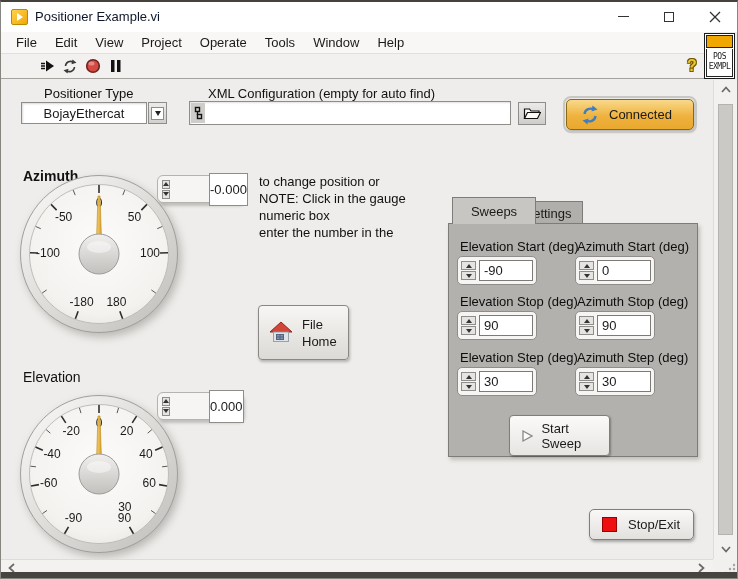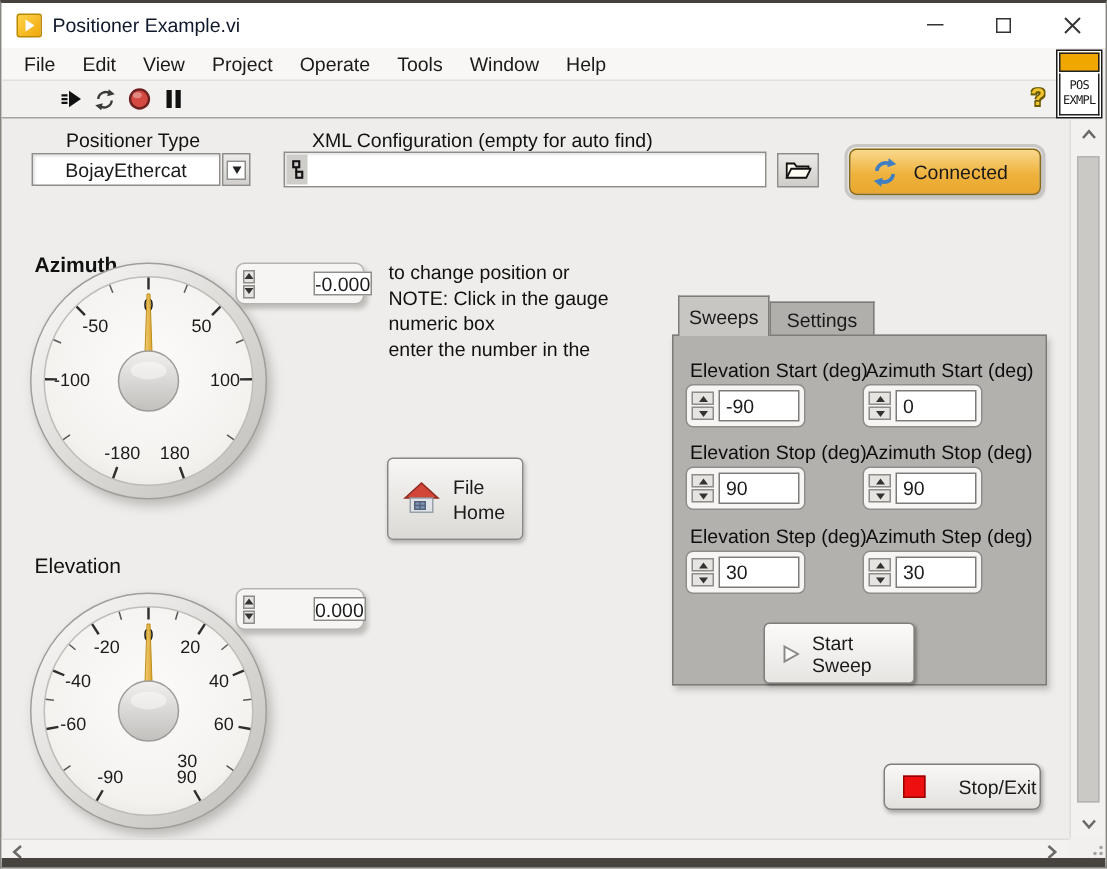--- a/index.html
+++ b/index.html
@@ -37,32 +37,32 @@
   
   .connected-btn{position:absolute;left:565px;top:97px;width:128px;height:31px;border-radius:5px;background:linear-gradient(#f9d98c,#efb23e 55%,#e9a82e);border:1px solid #8a6914;outline:2px solid #c9c7c4;outline-offset:1px;box-shadow:1px 2px 3px rgba(0,0,0,.25);display:flex;align-items:center;gap:9px;padding-left:13px;font-size:13px;}
   
   .gauge{position:absolute;width:170px;height:170px;}
   .gauge svg{filter:drop-shadow(3px 4px 4px rgba(90,85,80,.35));}
   .gdisp{position:absolute;width:86px;height:28px;background:#f6f5f3;border:1px solid #b5b3b0;border-radius:6px;box-shadow:2px 3px 3px rgba(90,85,80,.3);display:flex;align-items:center;padding:0 4px;gap:3px;}
   .spinner{width:15px;display:flex;flex-direction:column;gap:1px;}
   .spin-btn{height:9px;background:#e6e4e1;border:1px solid #8f8d8a;display:flex;align-items:center;justify-content:center;}
   .tri-up{width:0;height:0;border-left:3px solid transparent;border-right:3px solid transparent;border-bottom:4px solid #333;}
   .tri-dn{width:0;height:0;border-left:3px solid transparent;border-right:3px solid transparent;border-top:4px solid #333;}
-  .gval{flex:1;height:16px;background:#fff;border:1px solid #8f8d8a;display:flex;align-items:center;justify-content:center;font-size:13px;margin-left:36px;}
+  .gval{flex:1;height:33px;background:#fff;border:1px solid #8f8d8a;display:flex;align-items:center;justify-content:center;font-size:13px;margin-left:36px;}
   
   .note{position:absolute;left:258px;top:171px;font-size:13px;line-height:17px;color:#111;}
   
   .home-btn{position:absolute;left:257px;top:303px;width:91px;height:55px;background:linear-gradient(#f7f6f4,#dcdad6);border:1px solid #8a8885;border-radius:4px;box-shadow:1px 2px 3px rgba(0,0,0,.25);display:flex;align-items:center;gap:8px;padding-left:9px;}
   .home-btn .txt{font-size:13px;line-height:17px;}
   .start-btn{position:absolute;left:508px;top:413px;width:101px;height:41px;background:linear-gradient(#fbfaf9,#e7e5e2);border:1px solid #807e7b;border-radius:4px;box-shadow:1px 1px 2px rgba(0,0,0,.3);display:flex;align-items:center;gap:8px;padding-left:10px;font-size:13px;}
-  .stop-btn{position:absolute;left:588px;top:507px;width:105px;height:31px;background:linear-gradient(#f9f8f7,#e3e1de);border:1px solid #807e7b;border-radius:5px;box-shadow:1px 2px 3px rgba(0,0,0,.3);display:flex;align-items:center;gap:22px;padding-left:12px;font-size:13px;}
+  .stop-btn{position:absolute;left:588px;top:507px;width:105px;height:31px;background:linear-gradient(#f9f8f7,#e3e1de);border:1px solid #807e7b;border-radius:5px;box-shadow:1px 2px 3px rgba(0,0,0,.3);display:flex;align-items:center;gap:11px;padding-left:12px;font-size:13px;}
   .stop-square{width:15px;height:15px;background:#ee1010;border:1px solid #990000;}
   
   .tab{position:absolute;font-size:13px;display:flex;align-items:center;justify-content:center;border:1px solid #7e7c79;}
-  .tab-active{left:451px;top:195px;width:61px;height:27px;background:#c8c6c2;border-bottom:none;z-index:2;}
+  .tab-active{left:451px;top:195px;width:84px;height:27px;background:#c8c6c2;border-bottom:none;z-index:2;}
   .tab-inactive{left:512px;top:199px;width:70px;height:23px;background:#b1afab;border-bottom:none;}
   .tab-panel{position:absolute;left:447px;top:221px;width:250px;height:234px;background:#b3b1ad;border:1px solid #7e7c79;box-shadow:2px 3px 4px rgba(90,85,80,.3);z-index:1;}
   .numctl{position:absolute;width:80px;height:29px;background:#f6f5f3;border:1px solid #8f8d8a;border-radius:5px;display:flex;align-items:center;padding:0 3px;gap:3px;z-index:3;}
   .nval{flex:1;height:21px;background:#fff;border:1px solid #7d7b78;display:flex;align-items:center;padding-left:4px;font-size:13px;}
   .panel-lbl{position:absolute;font-size:13px;white-space:nowrap;color:#0d0d0d;z-index:3;}
   
   .vsb{position:absolute;left:712px;top:78px;width:24px;height:479px;background:#f2f1ef;border-left:1px solid #dedcd9;}
   .vsb-thumb{position:absolute;left:4px;right:4px;top:24px;bottom:24px;background:#cbc9c6;border:1px solid #b5b3b0;}
   .sb-arrow{position:absolute;display:flex;align-items:center;justify-content:center;}
   .hsb{position:absolute;left:0;top:557px;width:712px;height:16px;background:#f3f2f0;border-top:1px solid #dedcd9;}

